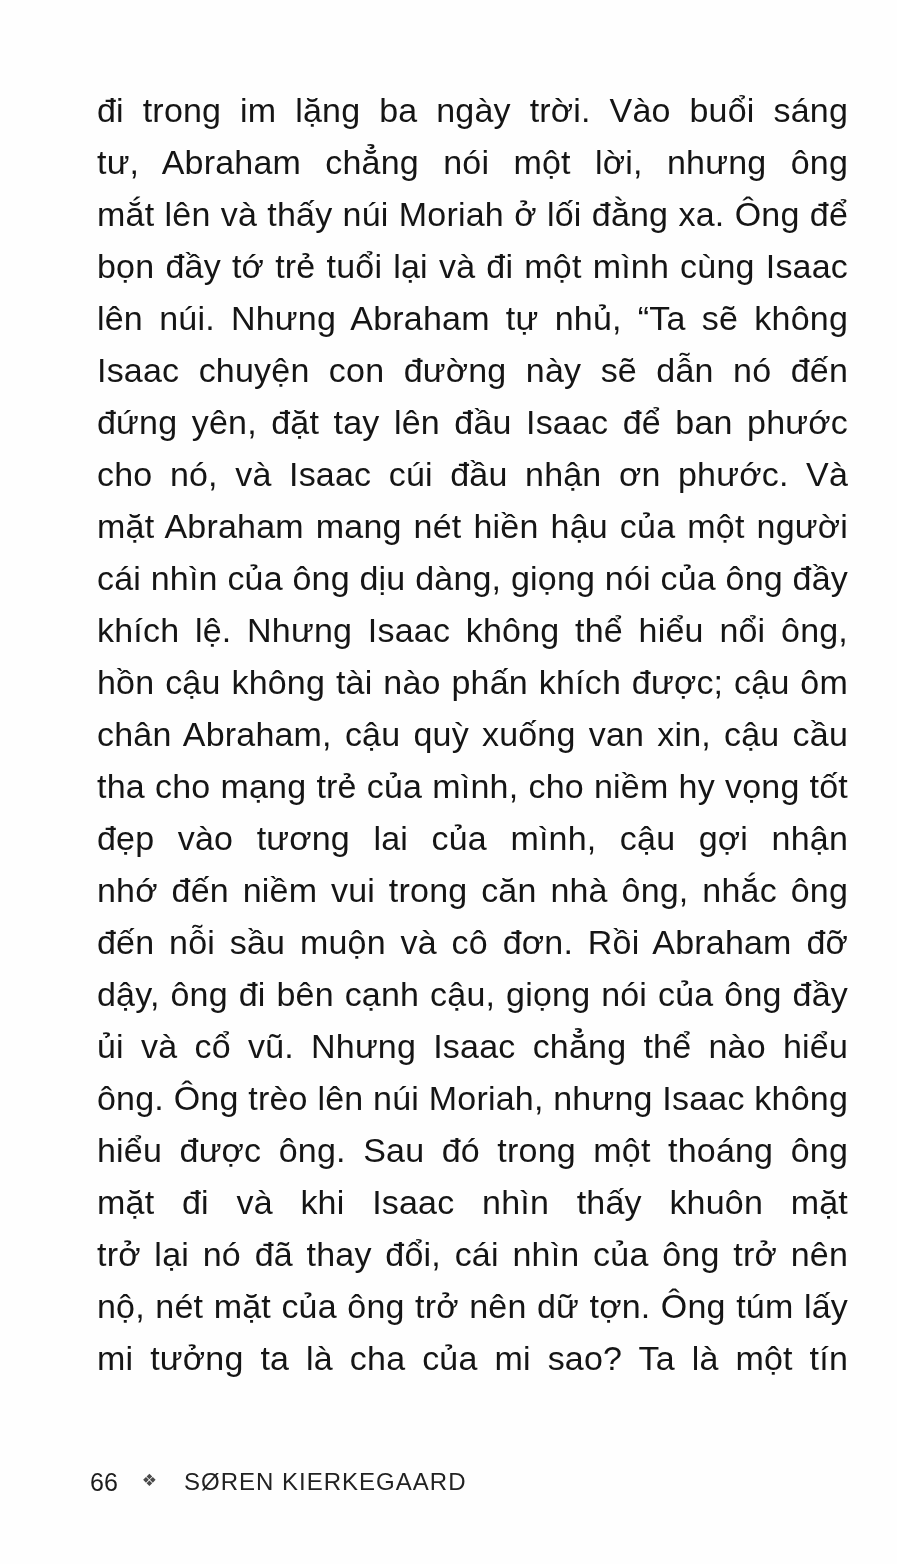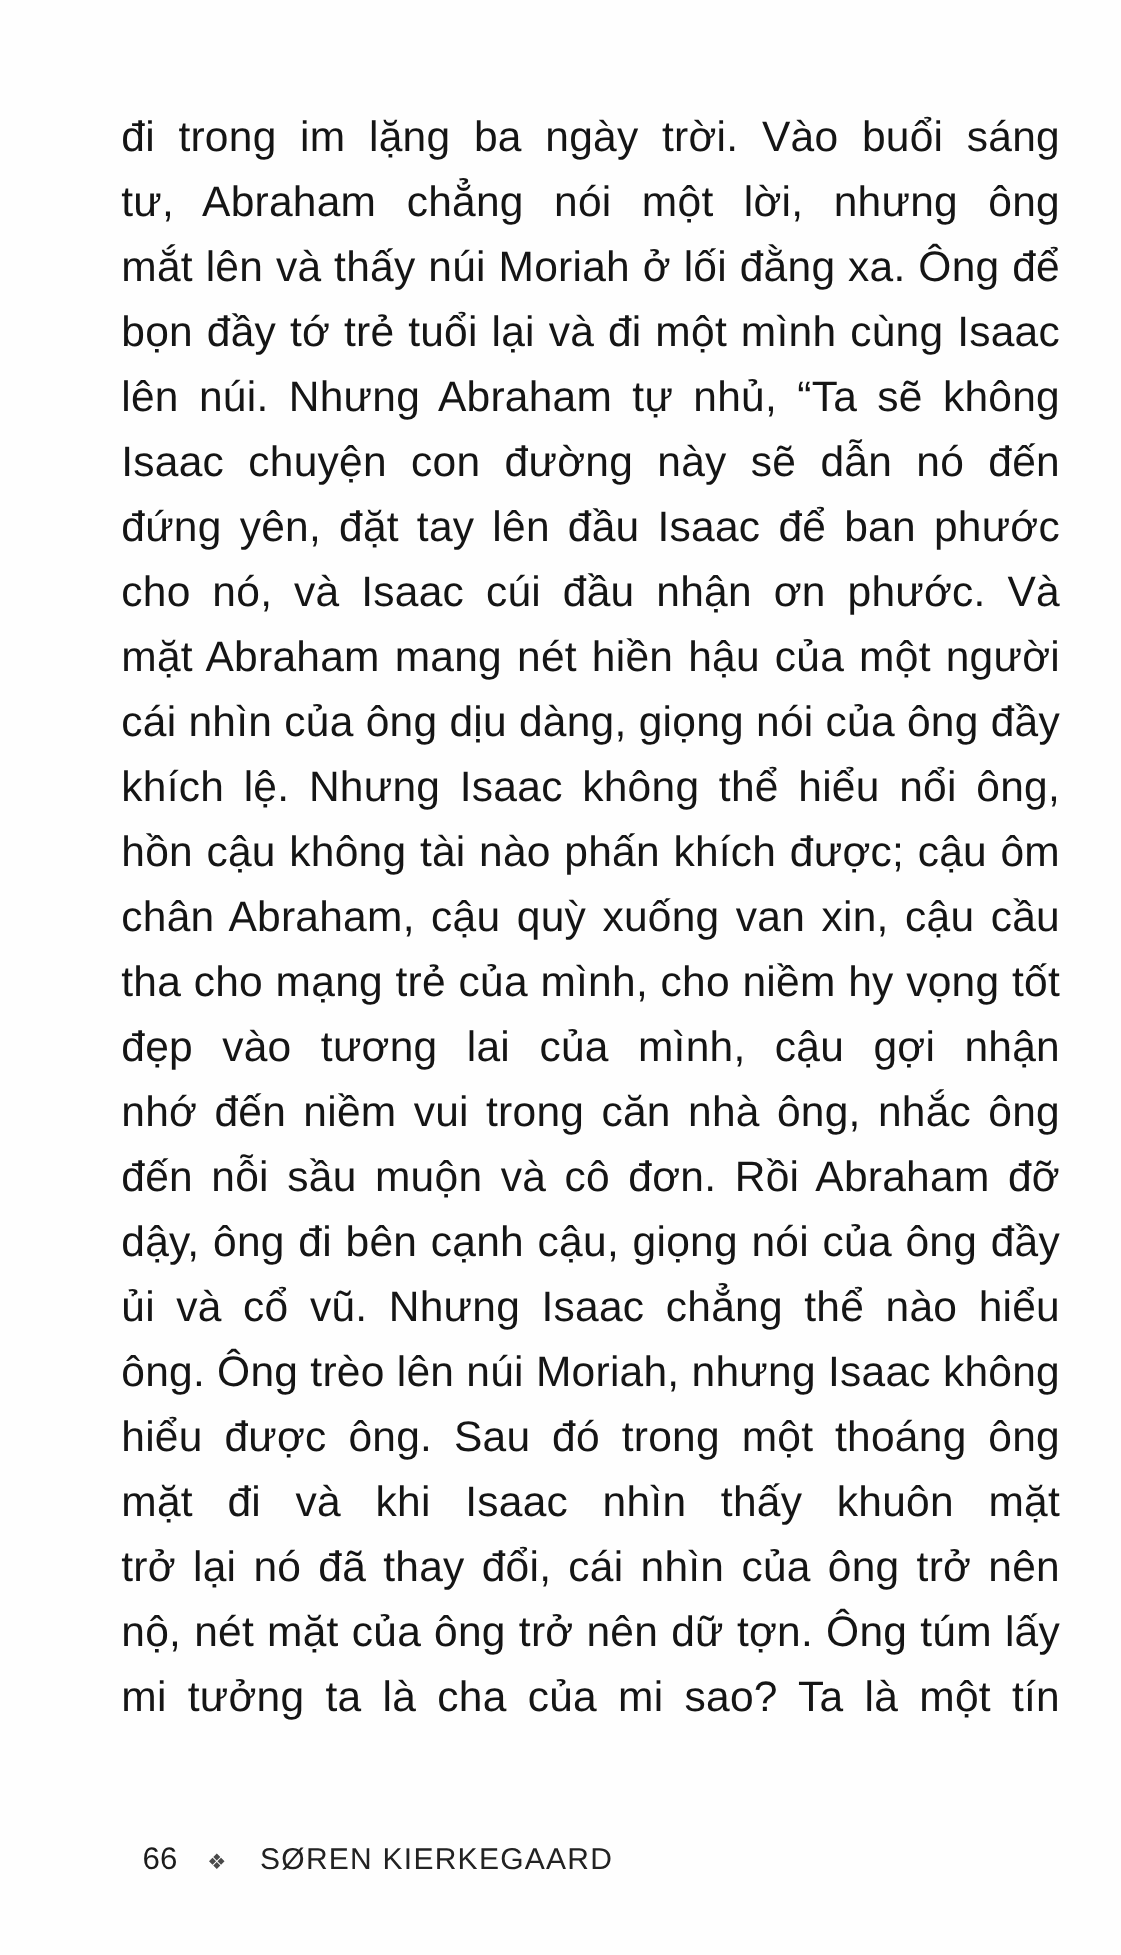--- a/index.html
+++ b/index.html
@@ -34,26 +34,26 @@
   }
   
   .line::after {
     content: "";
     display: inline-block;
     width: 100%;
     height: 0;
   }
   .footer {
     position: absolute;
-    left: 112px;
+    left: 88px;
     top: 1462px;
     width: 751px;
     height: 40px;
     display: flex;
-    align-items: flex-end;
+    align-items: center;
   }
   .page-number {
     font-size: 25px;
     margin-left: 2px;
     color: #1c1c1c;
   }
   .ornament {
     font-size: 17px;
     margin-left: 24px;
     color: #4a4a4a;

